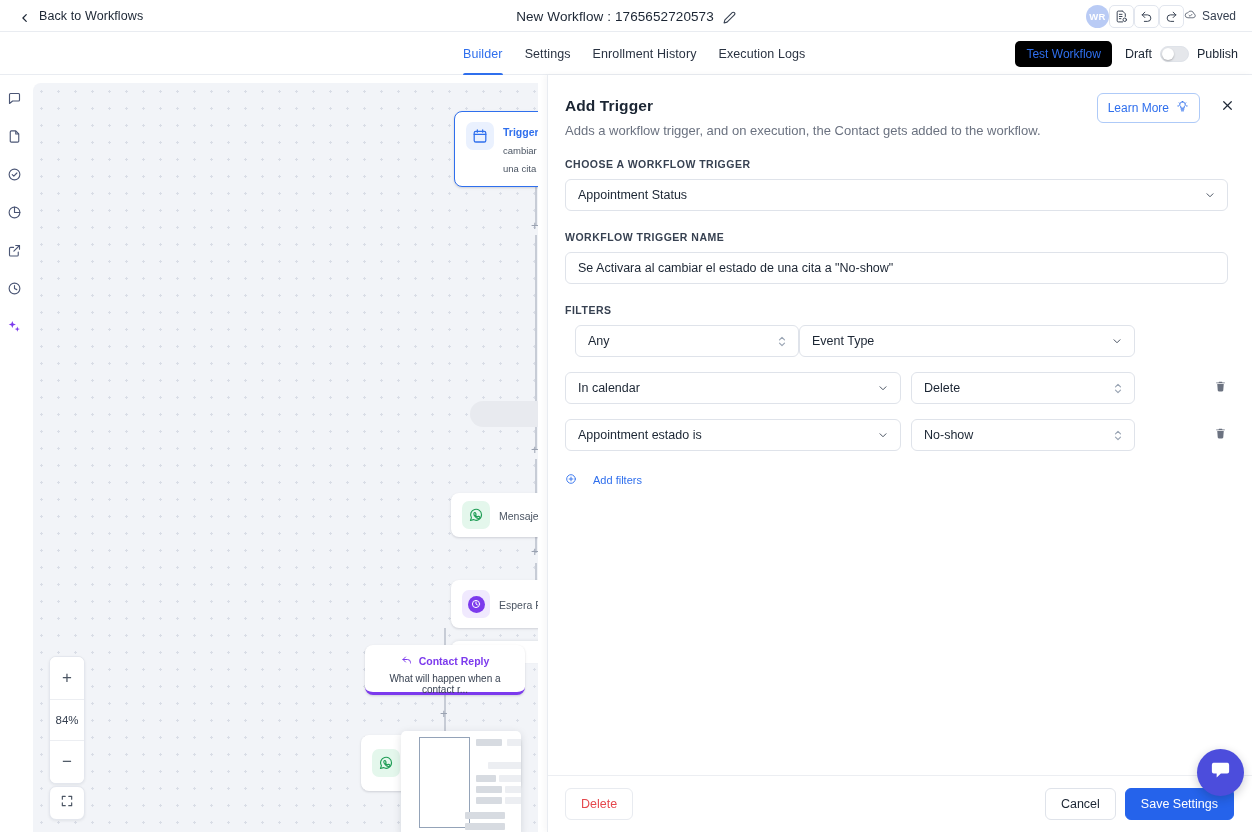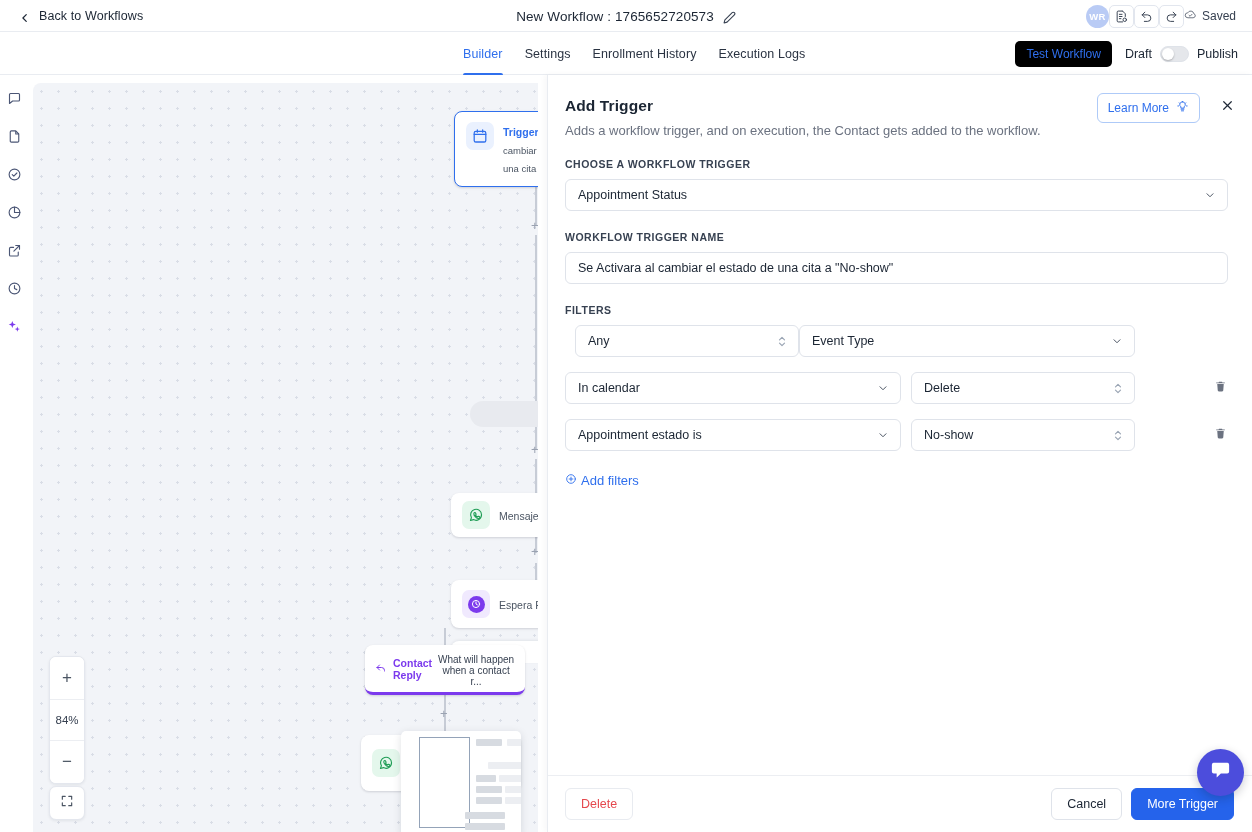--- a/index.html
+++ b/index.html
@@ -162,21 +162,21 @@
   #node-wait .node-sub { font-size: 10.5px; color: #4b5563; }
 
   .node-stub {
     position: absolute; left: 418px; top: 558px; width: 170px; height: 22px;
     background: #ffffff; border-radius: 8px 8px 0 0;
     box-shadow: 0 -1px 3px rgba(16,24,40,.07);
   }
 
   #node-reply {
     left: 332px; top: 562px; width: 160px; height: 50px;
-    flex-direction: row; align-items: stretch; 
+    flex-direction: column; align-items: stretch; 
     gap: 5px; padding: 9px 10px; border-bottom: 3px solid #7c3aed;
     border-radius: 8px;
   }
   .reply-head {
     display: flex; align-items: center; justify-content: center; gap: 6px;
     font-size: 10.5px; font-weight: 600; color: #7c3aed;
   }
   .reply-head svg { width: 12px; height: 12px; }
   .reply-sub { font-size: 10px; color: #374151; text-align: center; }
 
@@ -287,22 +287,22 @@
   }
   .trash {
     width: 24px; height: 24px; margin-left: 77px;
     display: flex; align-items: center; justify-content: center;
     color: #6b7280; cursor: pointer;
   }
   .trash svg { width: 13px; height: 15px; }
   .trash.empty { visibility: hidden; }
 
   .add-filters {
-    display: inline-flex; align-items: center; gap: 4px;
-    color: #2f6fed; font-size: 13px; cursor: pointer; margin-top: 7px;
+    display: inline-flex; align-items: center; gap: 16px;
+    color: #2f6fed; font-size: 11px; cursor: pointer; margin-top: 7px;
   }
   .add-filters svg { width: 12px; height: 12px; }
 
   .panel-foot {
     position: absolute; left: 0; right: 0; bottom: 0; height: 57px;
     border-top: 1px solid #eceef2; background: #ffffff;
     display: flex; align-items: center; padding: 0 18px 0 17px;
   }
   .btn {
     border-radius: 6px; font-size: 12.5px; cursor: pointer;
@@ -694,21 +694,21 @@
         </span>
         <span>Add filters</span>
       </div>
     </div>
   </div>
 
   <div class="panel-foot">
     <button class="btn btn-delete">Delete</button>
     <div class="foot-right">
       <button class="btn">Cancel</button>
-      <button class="btn btn-primary">More Trigger</button>
+      <button class="btn btn-primary">Save Settings</button>
     </div>
   </div>
 </div>
 
 <div class="chat-fab">
   <span>
     <svg viewBox="0 0 24 24" fill="currentColor">
         <path d="M5 4h14a2 2 0 0 1 2 2v7a2 2 0 0 1-2 2h-6.6L8 19.4V15H5a2 2 0 0 1-2-2V6a2 2 0 0 1 2-2Z"></path>
       </svg>
   </span>

